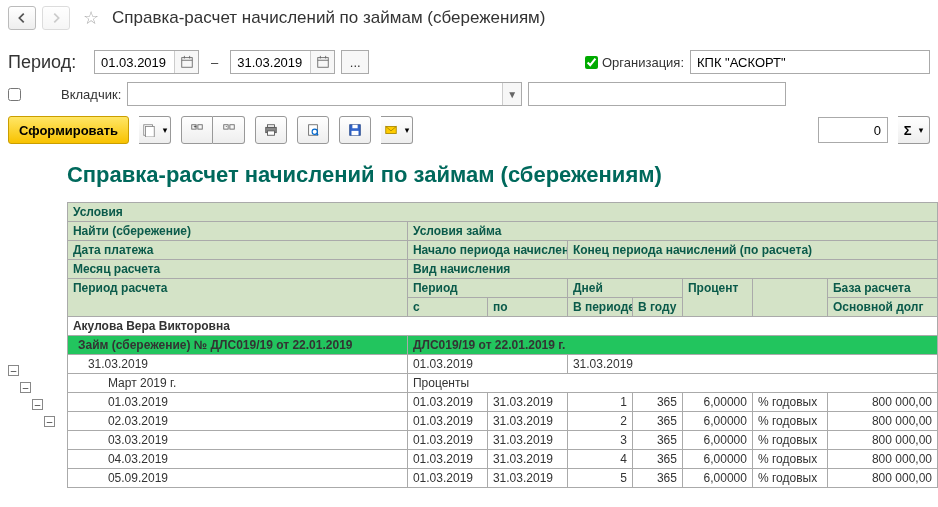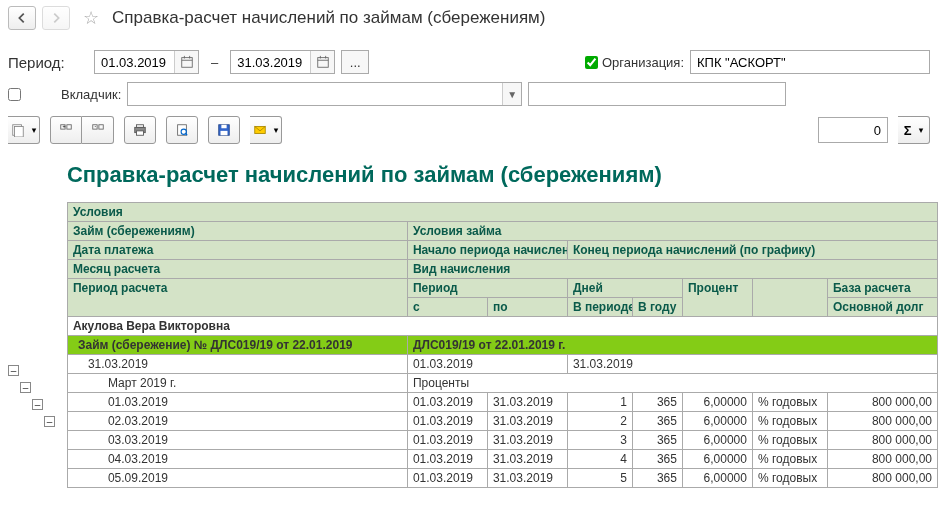--- a/index.html
+++ b/index.html
@@ -7,21 +7,21 @@
     
     
     .title-bar { display: flex; align-items: center; padding: 6px 8px; gap: 6px; }
     .nav-btn { width: 28px; height: 24px; border: 1px solid #bbb; background: linear-gradient(#fff, #eee); border-radius: 3px; display: flex; align-items: center; justify-content: center; cursor: pointer; }
     .nav-btn.disabled { opacity: 0.5; }
     .star-icon { width: 22px; height: 22px; display: flex; align-items: center; justify-content: center; color: #aaa; font-size: 18px; margin: 0 4px; }
     .page-title { font-size: 17px; color: #333; }
     
     
     .param-row { display: flex; align-items: center; padding: 4px 8px; gap: 6px; }
-    .label { font-size: 15px; min-width: 80px; }
+    .label { font-size: 18px; min-width: 80px; }
     .date-field { display: inline-flex; border: 1px solid #aaa; height: 24px; width: 105px; }
     .date-field input { border: none; outline: none; padding: 0 6px; flex: 1; font-size: 13px; width: 70px; }
     .date-field .cal-btn { width: 24px; border-left: 1px solid #ccc; display: flex; align-items: center; justify-content: center; background: #f7f7f7; cursor: pointer; }
     .dash { margin: 0 6px; }
     .elips-btn { width: 28px; height: 24px; border: 1px solid #aaa; background: #f7f7f7; display: flex; align-items: center; justify-content: center; cursor: pointer; }
     .checkbox-wrap { display: flex; align-items: center; gap: 4px; }
     .checkbox-wrap input[type="checkbox"] { cursor: pointer; }
     .sel-field { display: inline-flex; border: 1px solid #aaa; height: 24px; }
     .sel-field input { border: none; outline: none; padding: 0 6px; font-size: 13px; }
     .sel-field .dd-btn { width: 20px; border-left: 1px solid #ccc; display: flex; align-items: center; justify-content: center; background: #f7f7f7; cursor: pointer; font-size: 10px; color: #666; }
@@ -43,21 +43,21 @@
     .tree-col { width: 60px; position: relative; padding-top: 212px; display: flex; flex-direction: column; }
     .tree-btn { width: 11px; height: 11px; border: 1px solid #888; font-size: 10px; line-height: 9px; text-align: center; cursor: pointer; background: #fff; display: inline-block; }
     .tree-row { height: 17px; position: relative; }
     
     .report { flex: 1; }
     .report-title { font-size: 22px; font-weight: bold; color: #00695c; padding: 12px 0 14px 0; }
     .report-table { border-collapse: collapse; width: 100%; table-layout: fixed; }
     .report-table td, .report-table th { border: 1px solid #aaa; padding: 2px 5px; font-size: 12px; vertical-align: top; overflow: hidden; white-space: nowrap; }
     .hdr { background: #d4e3c7; font-weight: bold; color: #0a5a4a; text-align: left; white-space: normal; }
     .grp1 { font-weight: bold; }
-    .grp2 { font-weight: bold; background: #84cc16; padding-left: 10px !important; }
+    .grp2 { font-weight: bold; background: #22c55e; padding-left: 10px !important; }
     .grp3 { padding-left: 20px !important; }
     .grp4 { padding-left: 40px !important; }
     .r { text-align: right; }
     .data-row td { height: 17px; }
     
     svg { width: 14px; height: 14px; }
   </style>
 </head>
 <body>
 
@@ -120,20 +120,21 @@
   <div class="sel-field" style="width:395px;">
     <input style="width: 100%;">
     <div class="dd-btn">▼</div>
   </div>
   <div class="sel-field" style="width:258px;">
     <input style="width: 100%;">
   </div>
 </div>
 
 <div class="toolbar">
+  <button class="btn btn-primary">Сформировать</button>
   <div class="btn-group">
     <button class="btn btn-icon">
         <svg viewBox="0 0 16 16">
           <rect x="2" y="2" width="10" height="12" fill="#fff" stroke="#888"></rect>
           <rect x="4" y="4" width="10" height="12" fill="#fff" stroke="#888"></rect>
         </svg>
         <span class="caret">▾</span>
       </button>
   </div>
   <div class="btn-group">
@@ -210,27 +211,27 @@
           <col style="width:50px">
           <col style="width:70px">
           <col style="width:75px">
           <col style="width:110px">
       </colgroup>
       <tbody>
           <tr>
             <td class="hdr" colspan="8">Условия</td>
           </tr>
       <tr>
-            <td class="hdr">Займ (сбережениям)</td>
+            <td class="hdr">Найти (сбережение)</td>
             <td class="hdr" colspan="7">Условия займа</td>
           </tr>
       <tr>
             <td class="hdr" rowspan="1">Дата платежа</td>
             <td class="hdr" colspan="2">Начало периода начислений (по графику)</td>
-            <td class="hdr" colspan="5">Конец периода начислений (по графику)</td>
+            <td class="hdr" colspan="5">Конец периода начислений (по расчета)</td>
           </tr>
       <tr>
             <td class="hdr">Месяц расчета</td>
             <td class="hdr" colspan="7">Вид начисления</td>
           </tr>
       <tr>
             <td class="hdr" rowspan="2">Период расчета</td>
             <td class="hdr" colspan="2">Период</td>
             <td class="hdr" colspan="2">Дней</td>
             <td class="hdr" rowspan="2">Процент</td>

